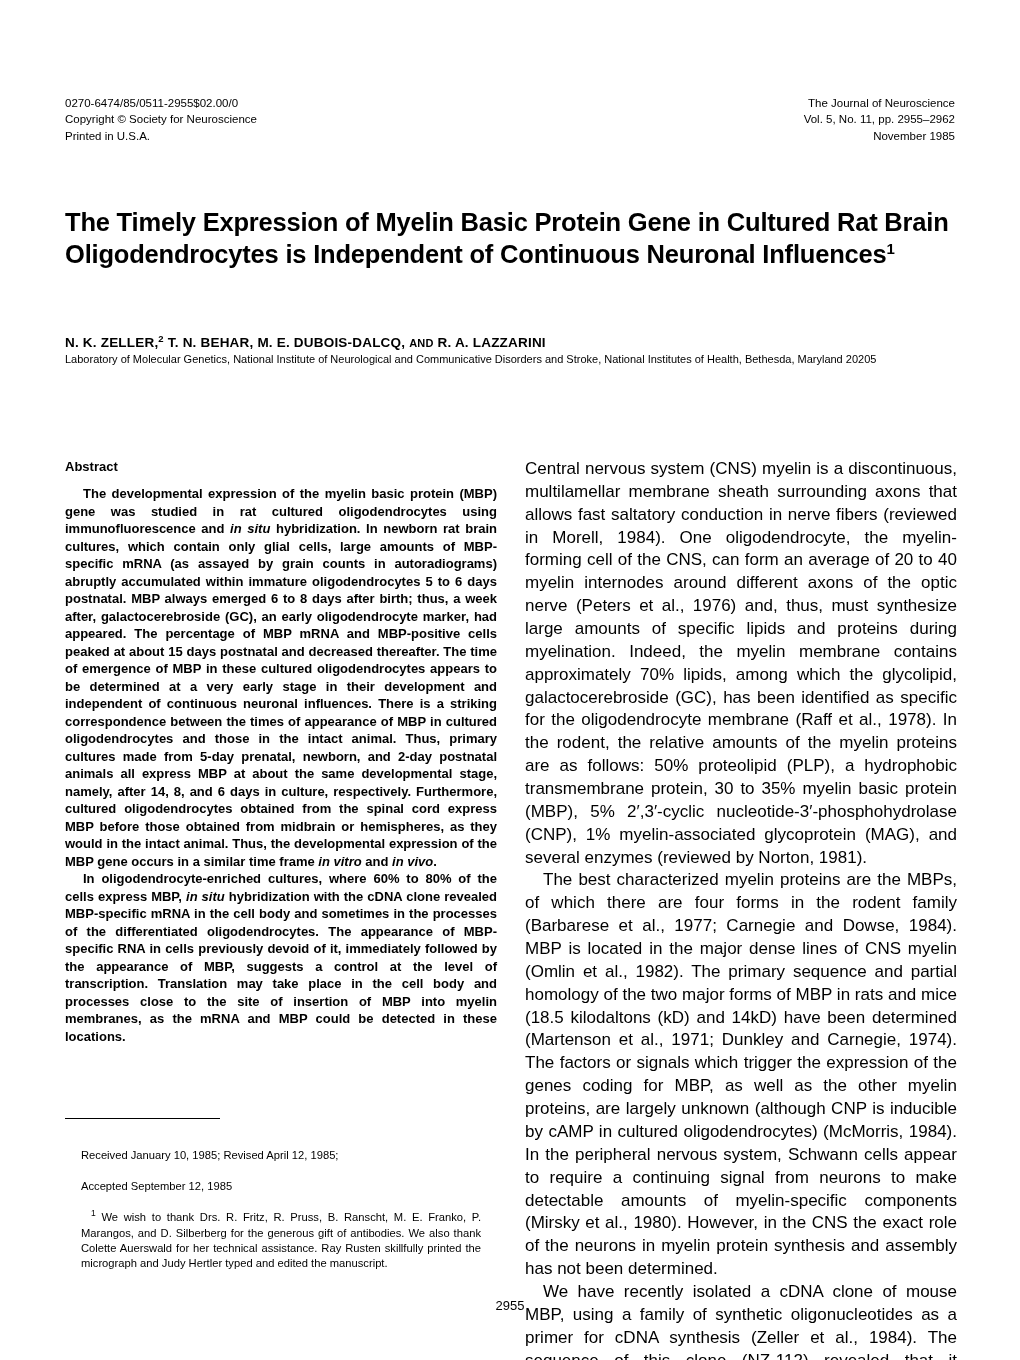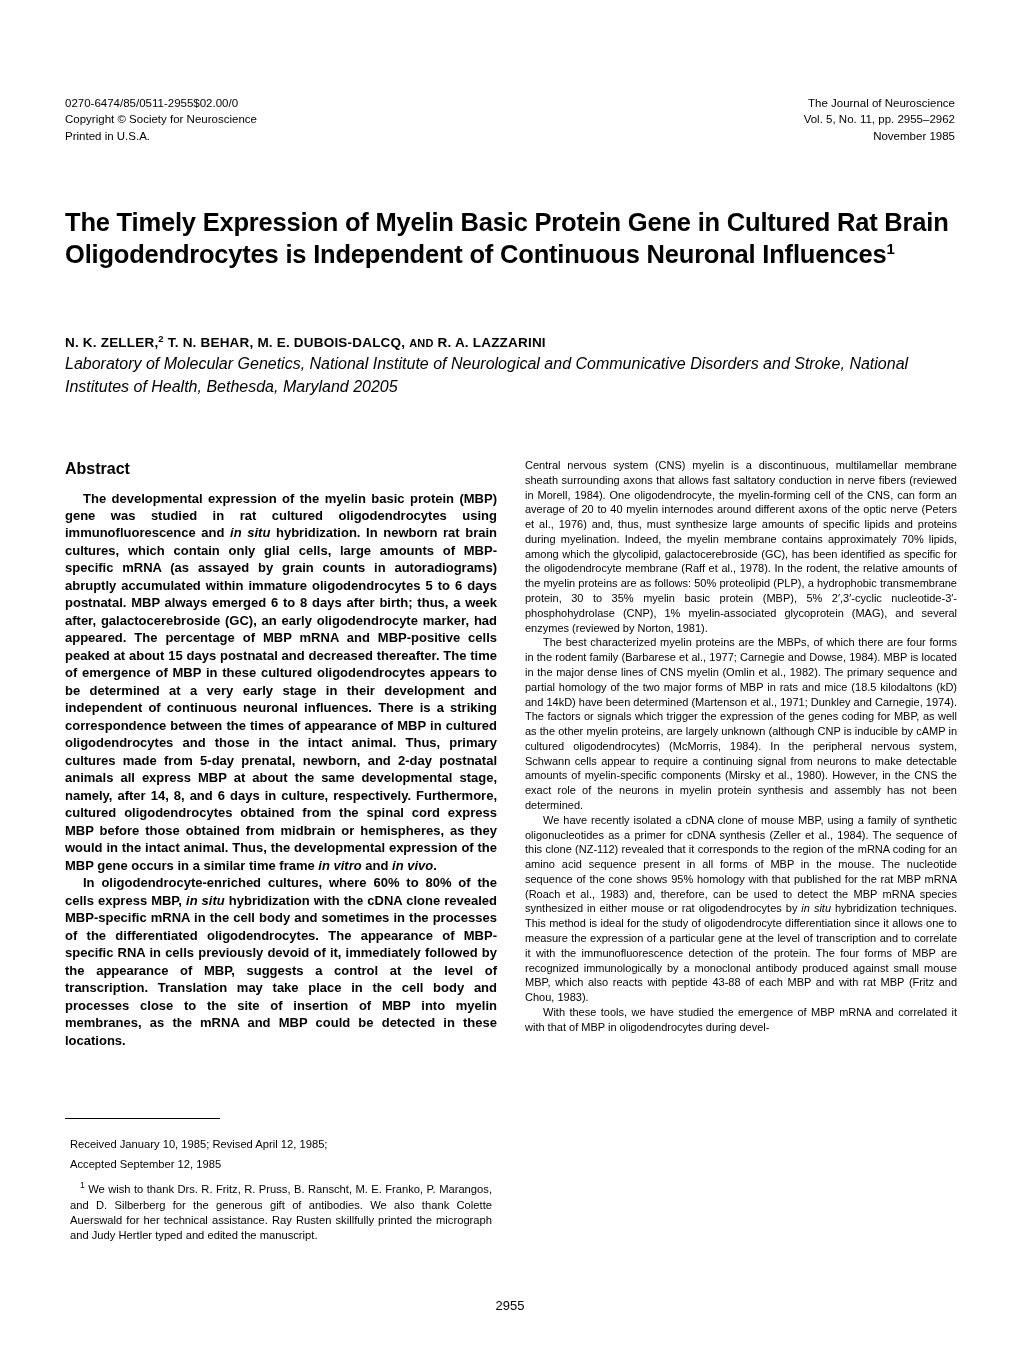--- a/index.html
+++ b/index.html
@@ -83,59 +83,58 @@
     vertical-align: super;
     line-height: 0;
   }
 
   
   .affiliation {
     position: absolute;
     left: 65px;
     top: 352px;
     width: 880px;
-    font-size: 16px;
-    font-style: italic;
+    font-size: 11px;
     line-height: 1.45;
   }
 
   
   .col {
     position: absolute;
     top: 458px;
     width: 432px;
     font-size: 12.2px;
     line-height: 1.345;
     text-align: justify;
   }
   .col-left { left: 65px; }
   .col-right { left: 525px; }
 
   .section-head {
     font-weight: bold;
-    font-size: 16px;
+    font-size: 13px;
     margin: 0 0 10px 0;
   }
   .abstract-body p {
     margin: 0;
     font-weight: bold;
     text-indent: 18px;
     text-align: justify;
     line-height: 1.345;
     font-size: 13px;
   }
   .abstract-body p + p { margin-top: 0; }
   .abstract-body i { font-style: italic; }
 
   .body-text p {
     margin: 0;
     text-indent: 18px;
     text-align: justify;
     line-height: 1.345;
-    font-size: 11px;
+    font-size: 17px;
   }
   .body-text p.first { text-indent: 0; }
   .body-text i { font-style: italic; }
 
   
   .footnote-rule {
     position: absolute;
     left: 65px;
     top: 1118px;
     width: 155px;
@@ -144,21 +143,21 @@
   }
   .footnotes {
     position: absolute;
     left: 65px;
     top: 1132px;
     width: 432px;
     font-size: 11.2px;
     line-height: 1.36;
     text-align: justify;
   }
-  .footnotes p { margin: 5px; }
+  .footnotes p { margin: 16px; }
   .footnotes p.gap { margin-top: 10px; }
   .footnotes sup {
     font-size: 8.5px;
     vertical-align: super;
     line-height: 0;
   }
   .footnotes .indent { text-indent: 10px; }
 
   
   .page-number {

